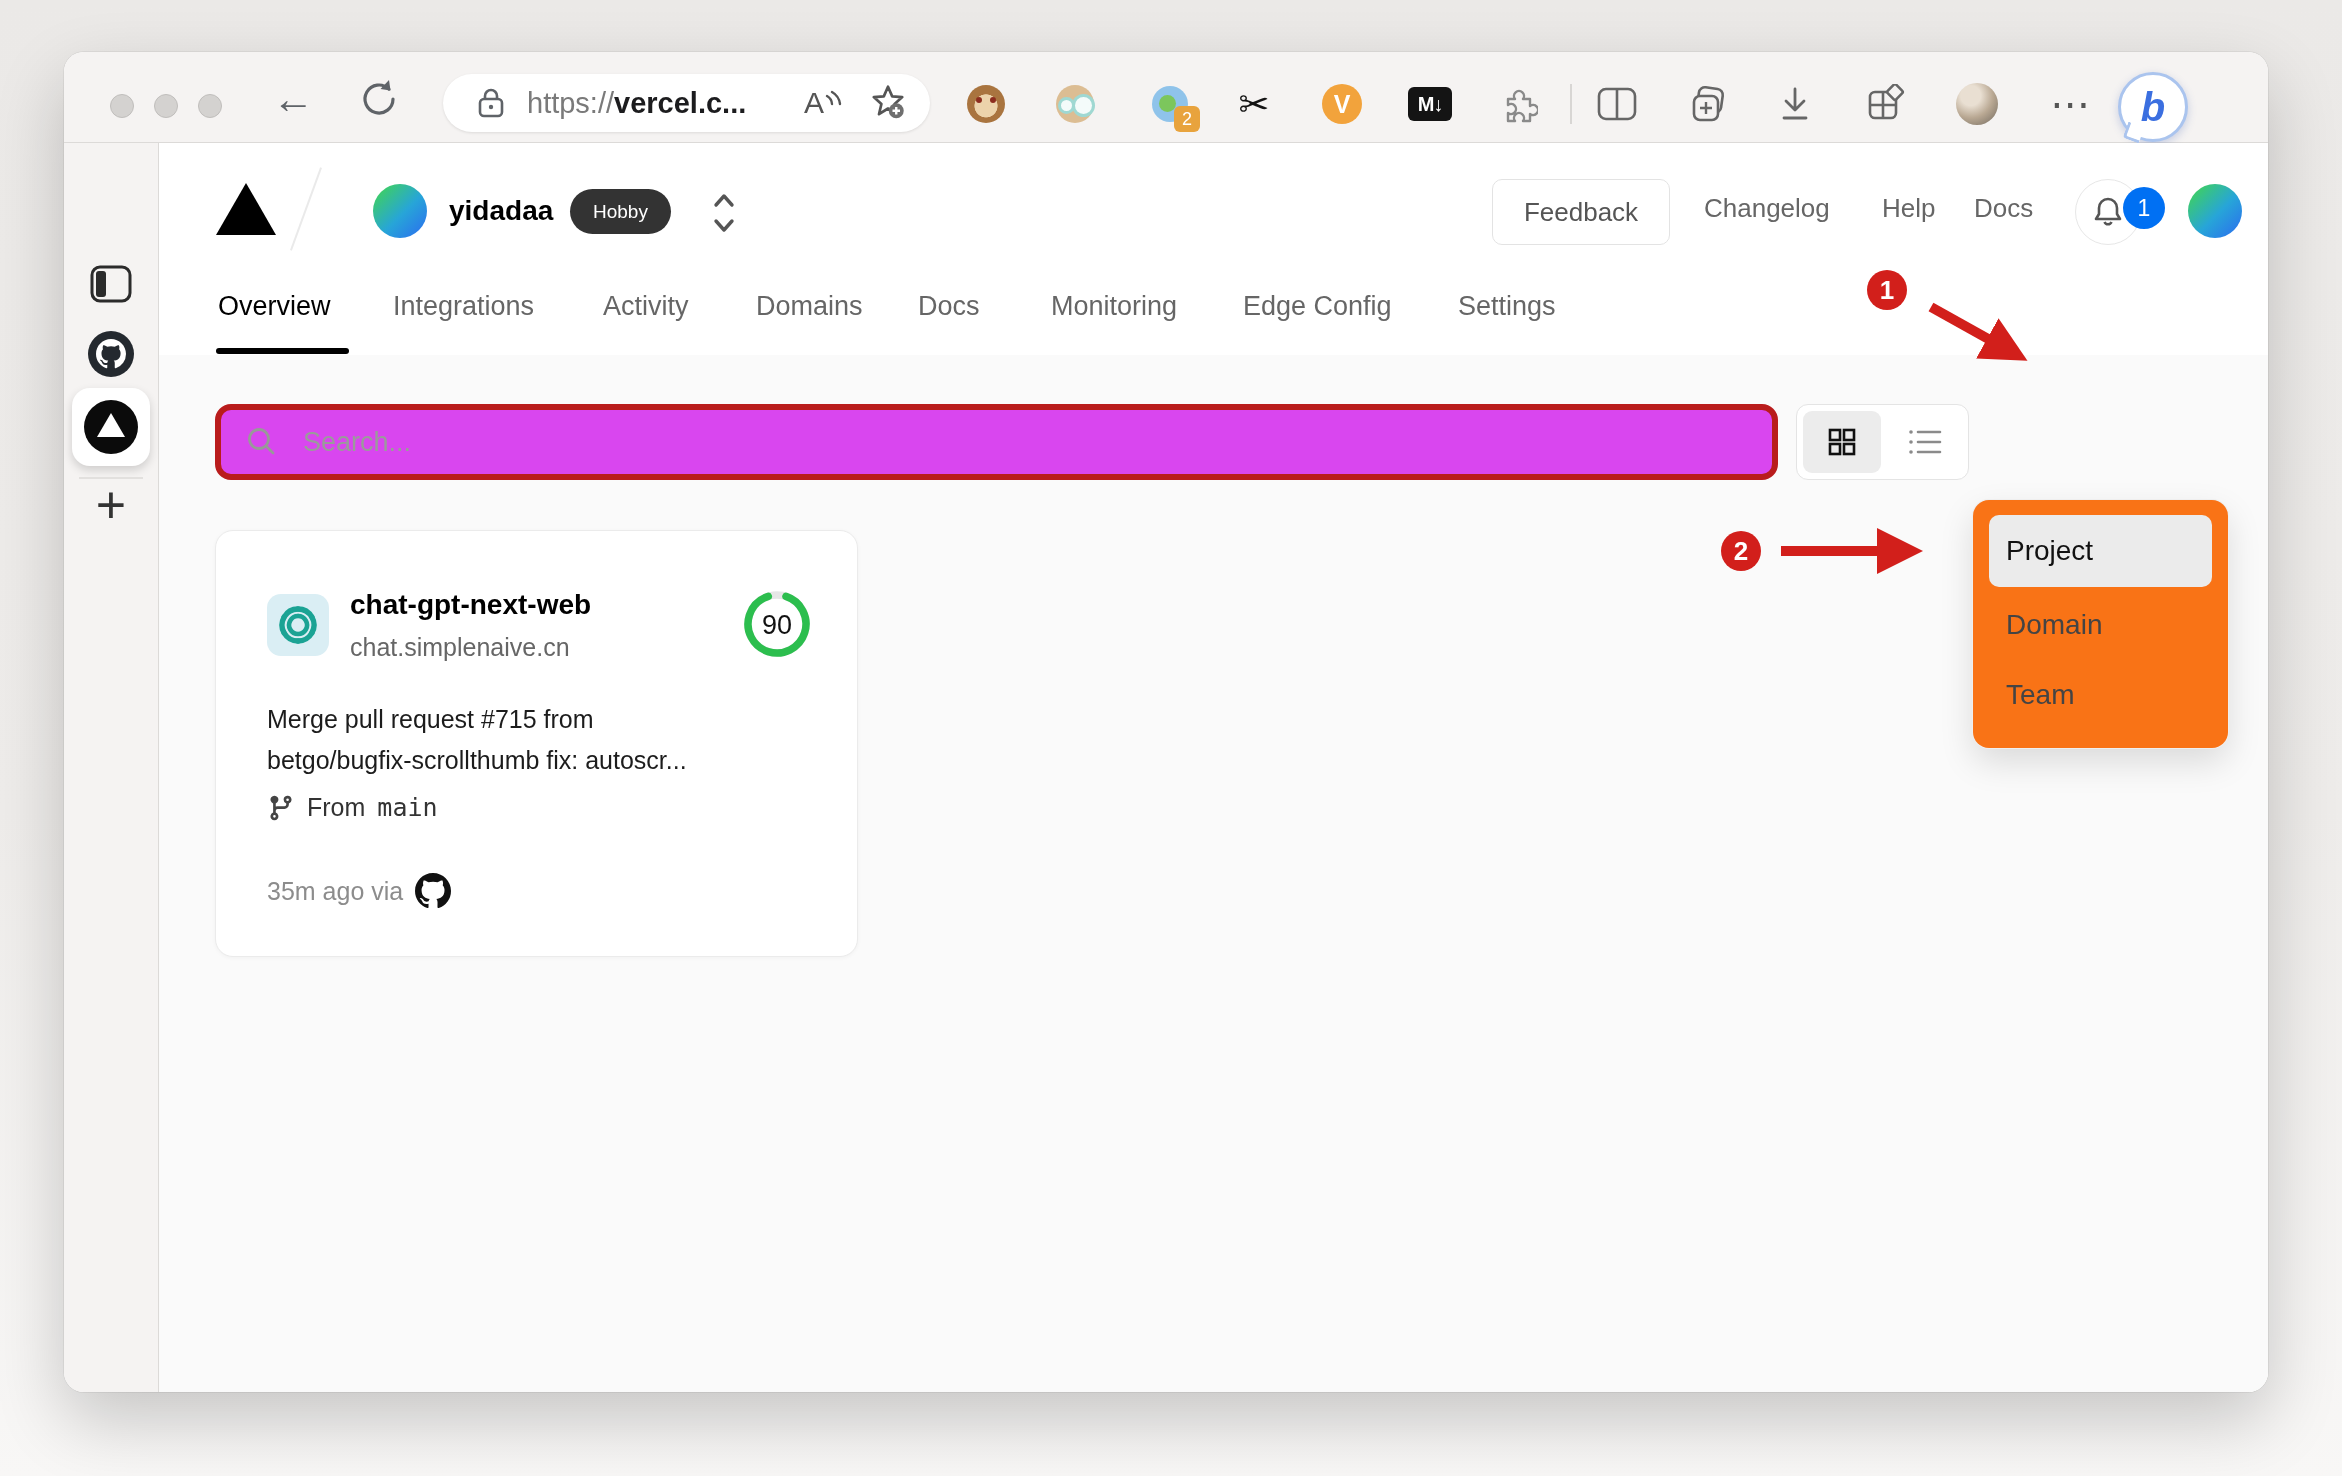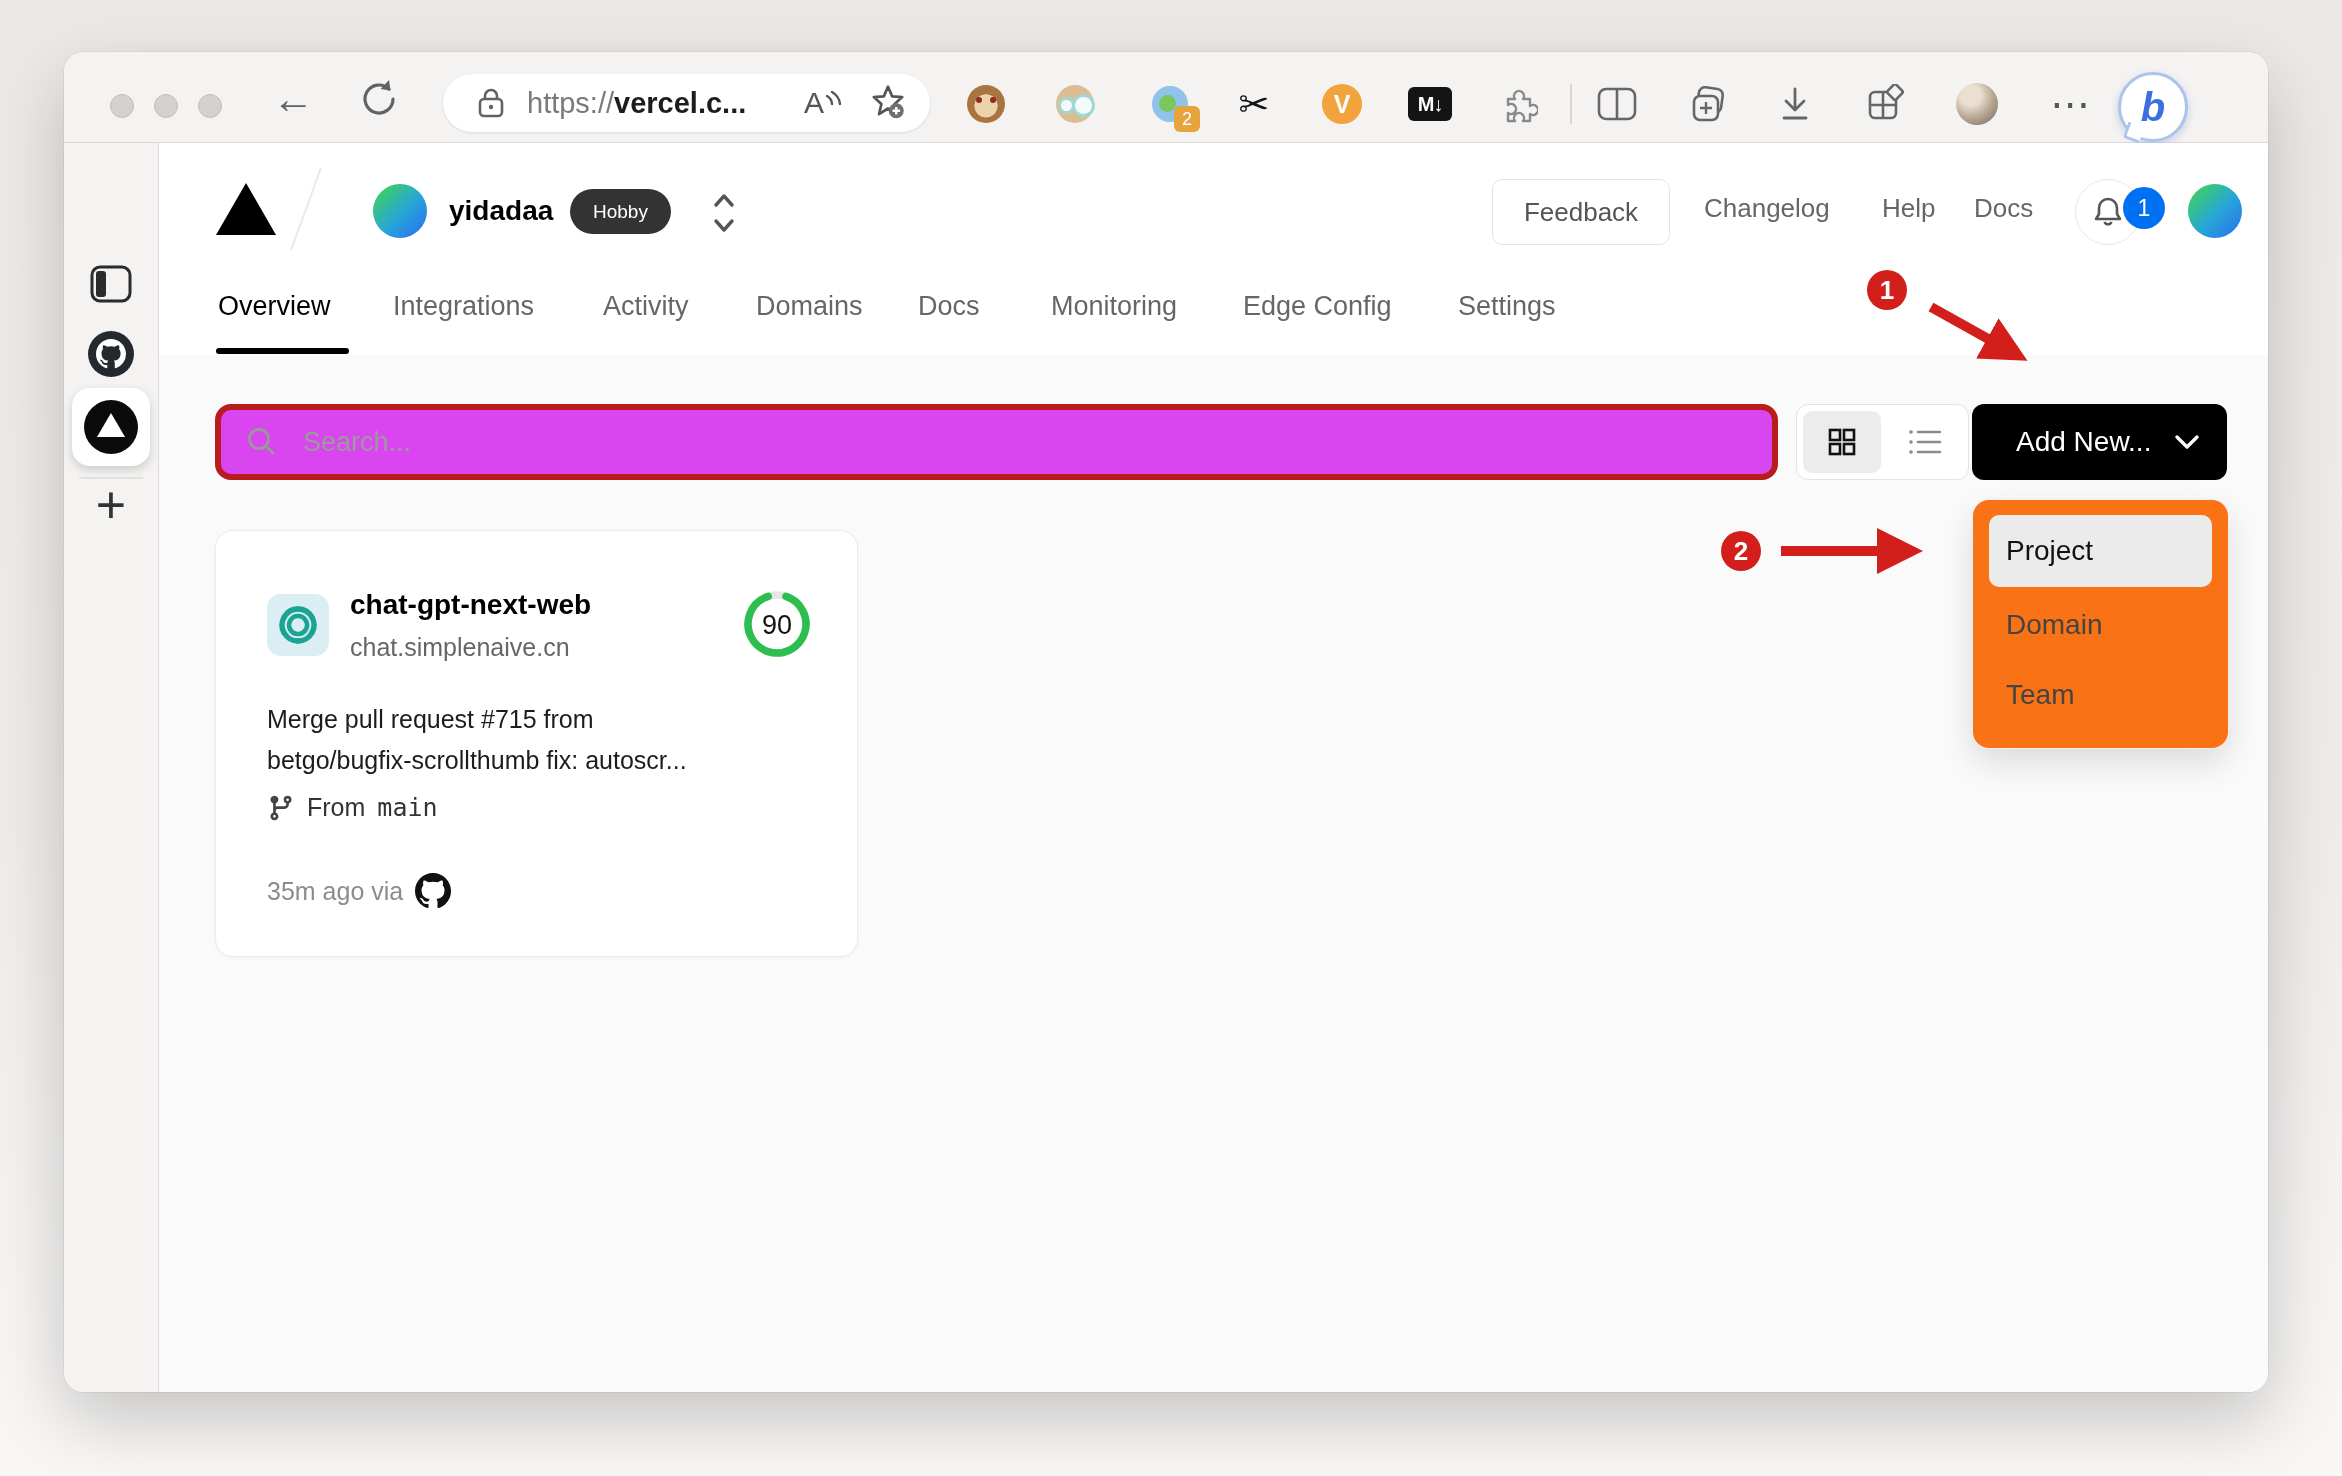--- a/index.html
+++ b/index.html
@@ -298,26 +298,20 @@
           <div class="vt-list">
             <svg width="36" height="32" viewBox="0 0 36 32">
                 <circle cx="4" cy="6" r="1.8" fill="#8a8a8a"></circle>
                 <circle cx="4" cy="16" r="1.8" fill="#8a8a8a"></circle>
                 <circle cx="4" cy="26" r="1.8" fill="#8a8a8a"></circle>
                 <path d="M11 6 h22 M11 16 h22 M11 26 h22" stroke="#8a8a8a" stroke-width="2.6" stroke-linecap="round"></path>
               </svg>
           </div>
         </div>
 
-        <div class="add-new">
-          <span>Add New...</span>
-          <svg width="28" height="18" viewBox="0 0 28 18">
-              <path d="M4 4 14 14 24 4" fill="none" stroke="#fff" stroke-width="3.4" stroke-linecap="round" stroke-linejoin="round"></path>
-            </svg>
-        </div>
 
         <div class="card">
           <div class="oa-box">
             <svg width="46" height="46" viewBox="-23 -23 46 46">
               <g fill="none" stroke="#1ba394" stroke-width="5.4" stroke-linecap="round">
                 <path d="M0,-16 A16,16 0 0 1 13.8,-8" transform="rotate(0)"></path>
                 <path d="M0,-16 A16,16 0 0 1 13.8,-8" transform="rotate(60)"></path>
                 <path d="M0,-16 A16,16 0 0 1 13.8,-8" transform="rotate(120)"></path>
                 <path d="M0,-16 A16,16 0 0 1 13.8,-8" transform="rotate(180)"></path>
                 <path d="M0,-16 A16,16 0 0 1 13.8,-8" transform="rotate(240)"></path>

